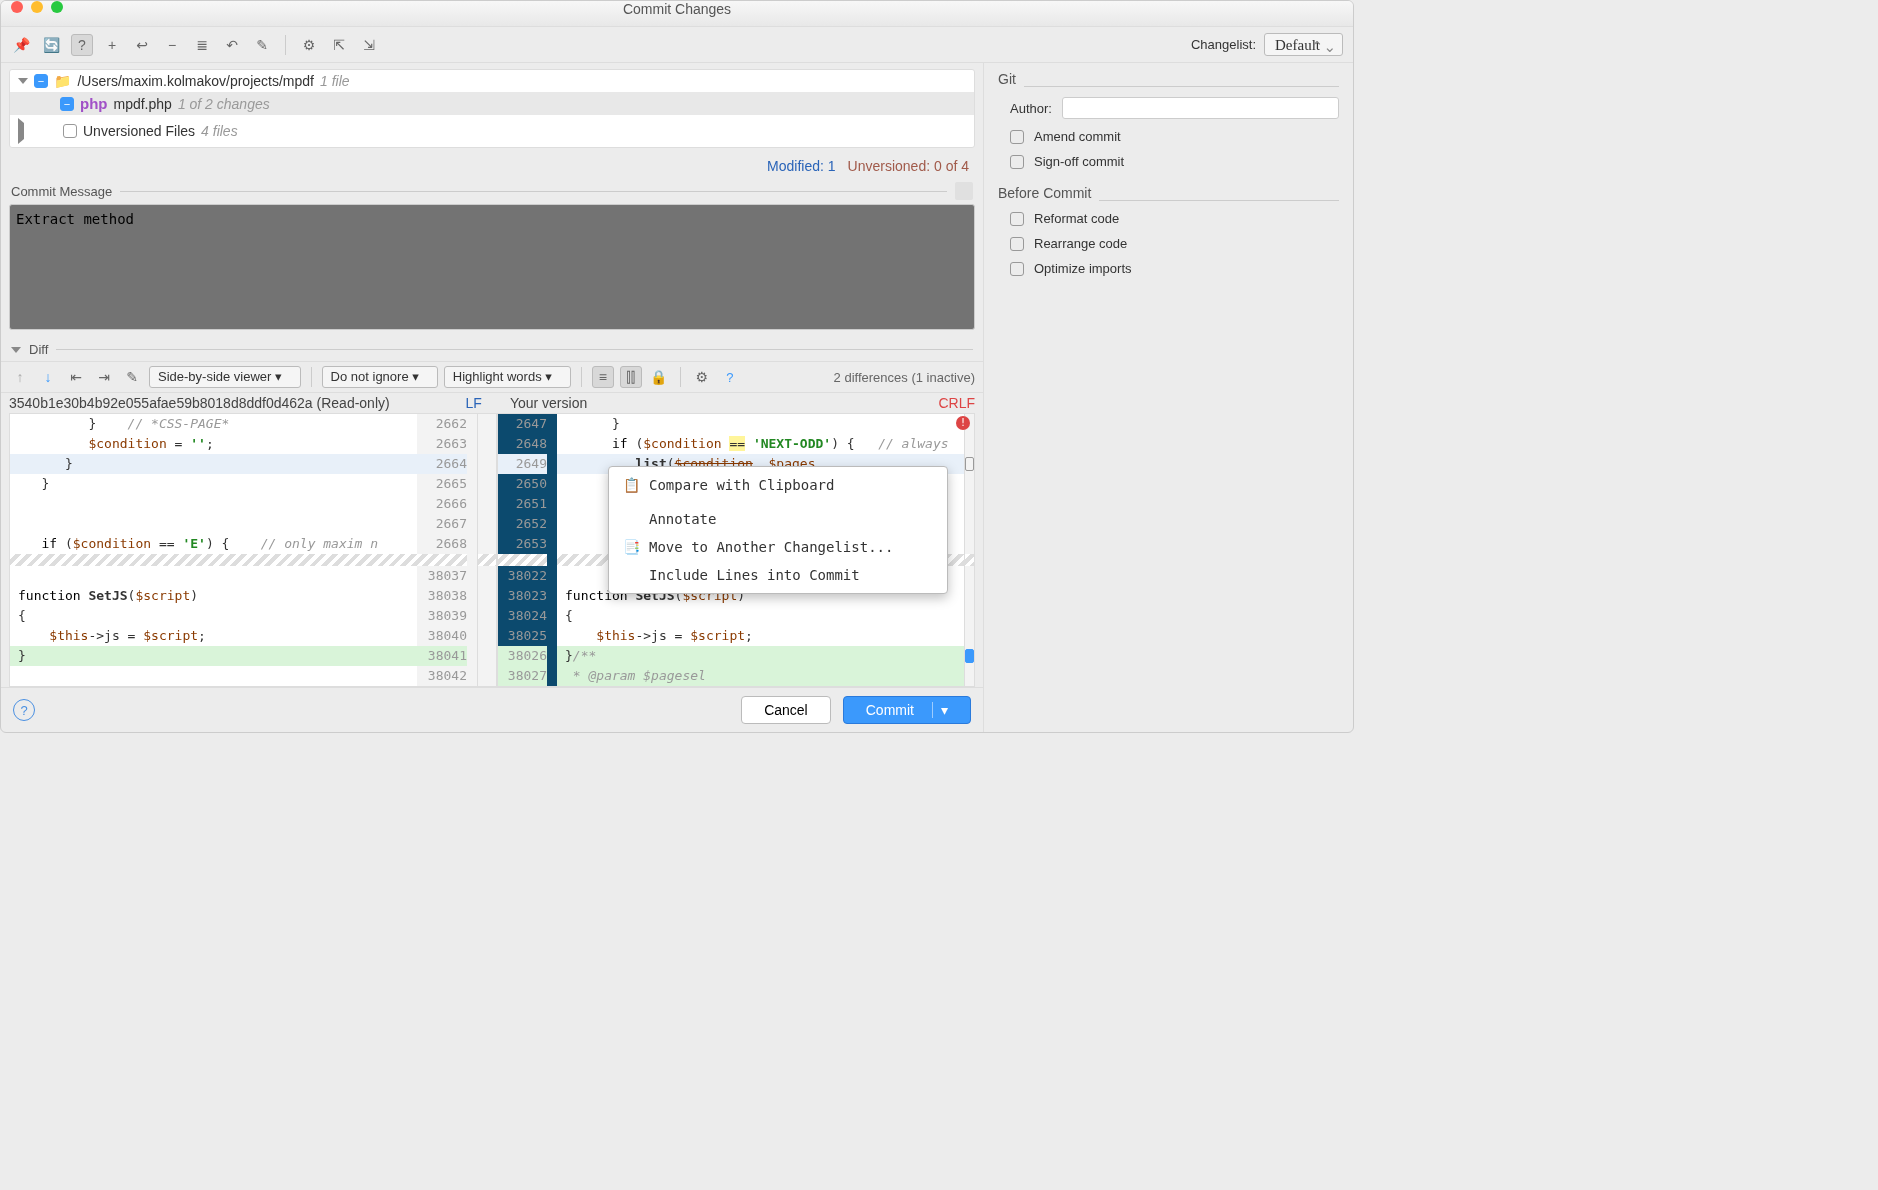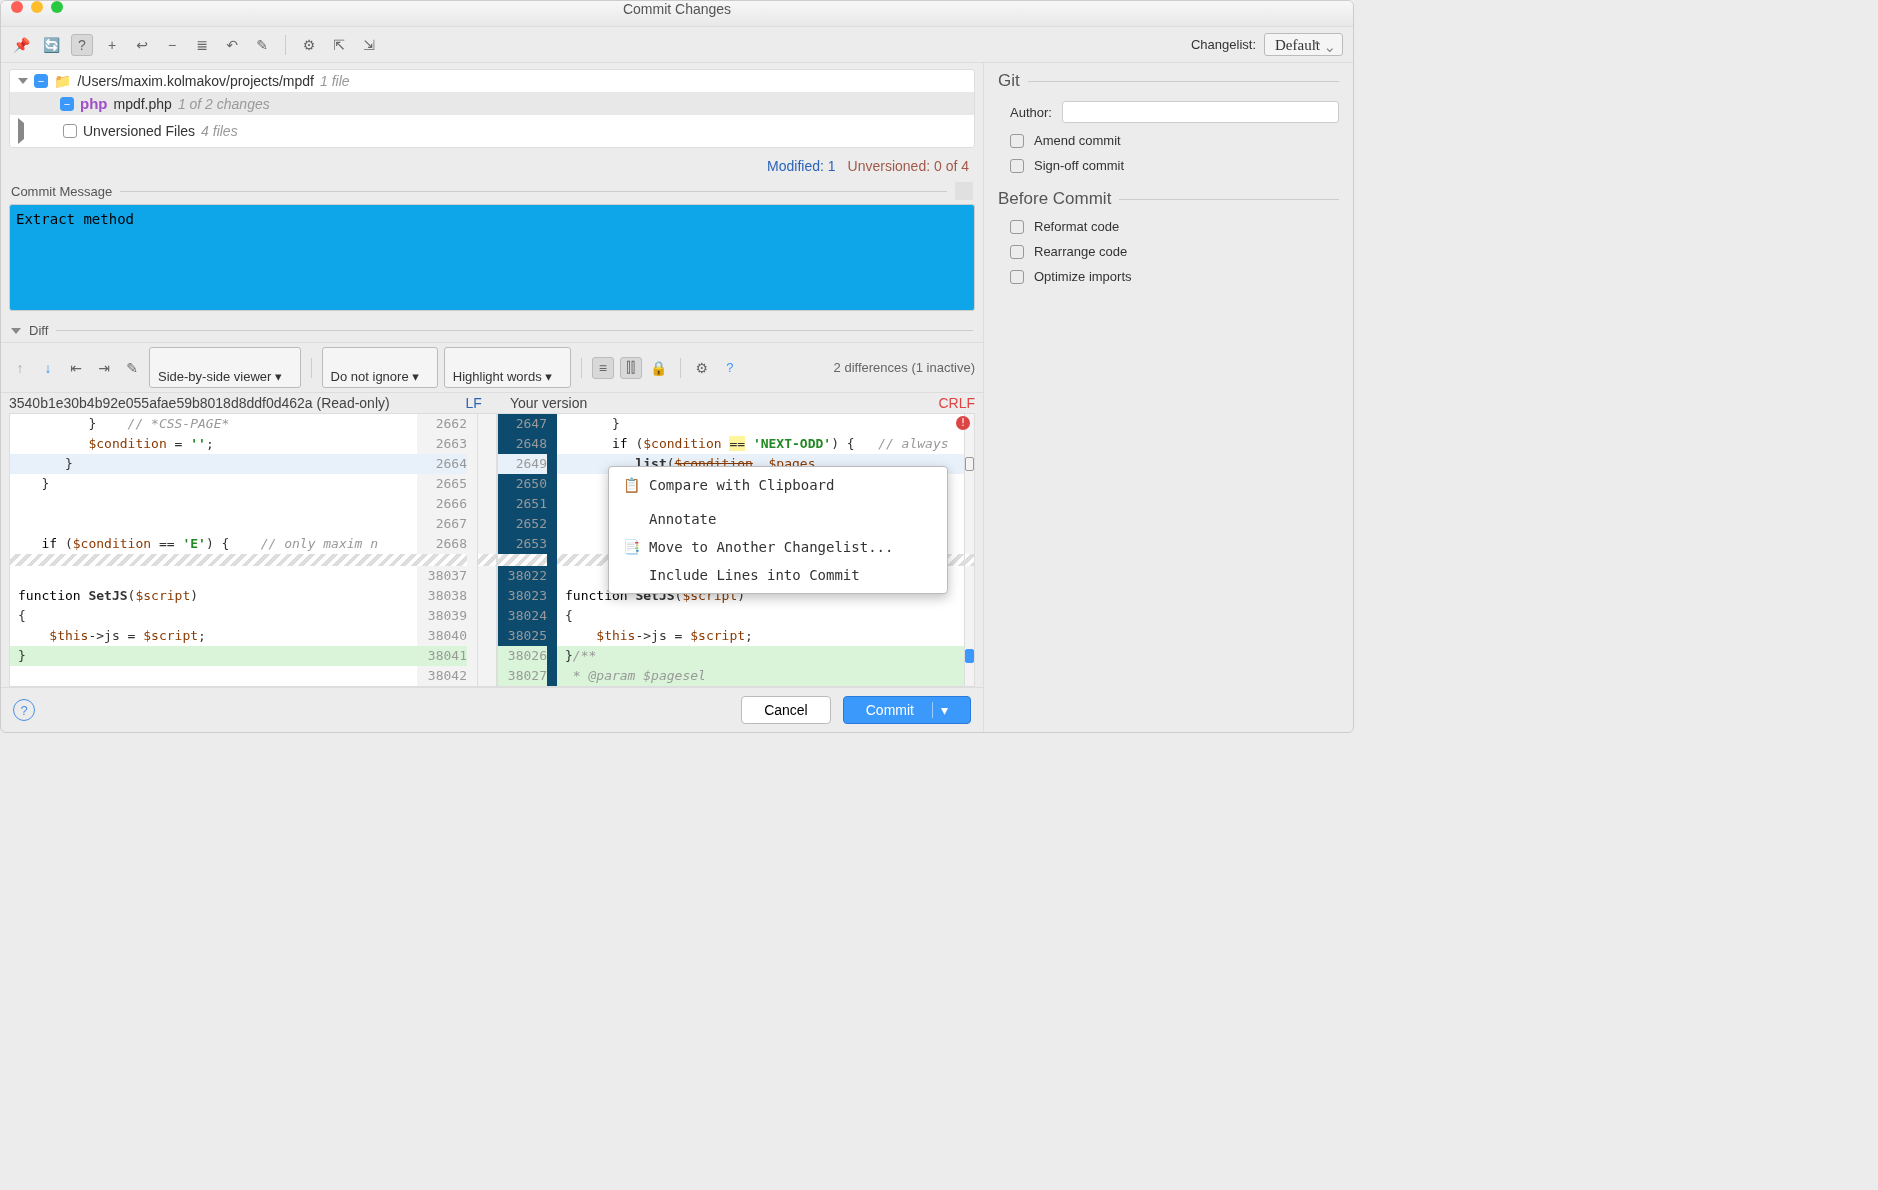--- a/index.html
+++ b/index.html
@@ -31,28 +31,28 @@
 .chk { width: 14px; height: 14px; border: 1px solid #999; border-radius: 3px; display: inline-flex; align-items: center; justify-content: center; font-size: 11px; color: #fff; }
 .chk.checked { background: #3b99fc; border-color: #3b99fc; }
 .folder-icon { color: #aaa; font-size: 14px; }
 .php-badge { font-size: 15px; color: #a150c7; font-weight: bold; }
 .faint { color: #999; font-style: italic; }
 .status-bar { display: flex; justify-content: flex-end; gap: 12px; padding: 4px 14px; font-size: 14px; }
 .modified { color: #2a64b8; }
 .unversioned { color: #a15a4a; }
 .section-header { display: flex; align-items: center; gap: 8px; padding: 4px 10px; color: #555; font-size: 13px; }
 .section-line { flex: 1; height: 1px; background: #ccc; }
-.commit-msg { width: calc(100% - 16px); margin: 0 8px; height: 107px; border: 1px solid #ccc; border-radius: 3px; padding: 6px; font-family: Menlo, monospace; font-size: 14px; background: #0ea5e9; resize: none; }
+.commit-msg { width: calc(100% - 16px); margin: 0 8px; height: 126px; border: 1px solid #ccc; border-radius: 3px; padding: 6px; font-family: Menlo, monospace; font-size: 14px; background: #737373; resize: none; }
 .history-icon { width: 18px; height: 18px; background: #e0e0e0; border-radius: 2px; display: inline-block; position: relative; }
-.fieldset-label { color: #555; font-size: 17px; display: flex; align-items: center; gap: 8px; }
+.fieldset-label { color: #555; font-size: 14px; display: flex; align-items: flex-end; gap: 8px; }
 .label-pair { display: flex; align-items: center; gap: 10px; }
 .text-input { flex: 1; border: 1px solid #ccc; border-radius: 3px; height: 22px; padding: 0 6px; background: #fff; }
 .checkbox-row { display: flex; align-items: flex-end; gap: 10px; margin-left: 12px; }
 .diff-toolbar { display: flex; align-items: center; padding: 4px 8px; gap: 6px; border-top: 1px solid #ddd; border-bottom: 1px solid #ddd; }
-.diff-select { background: #f5f5f5; border: 1px solid #bbb; border-radius: 3px; padding: 21px 18px 3px 8px; font-size: 13px; cursor: pointer; }
+.diff-select { background: #f5f5f5; border: 1px solid #bbb; border-radius: 3px; padding: 2px 18px 3px 8px; font-size: 13px; cursor: pointer; }
 .diff-count { color: #666; font-size: 13px; }
 .diff-header { display: flex; font-size: 14px; padding: 2px 8px; }
 .diff-header .left-h { flex: 1; color: #444; }
 .diff-header .lf { color: #2a64b8; margin: 0 28px; }
 .diff-header .right-h { flex: 1; color: #444; }
 .diff-header .crlf { color: #d44; }
 .diff-pane { display: flex; font-family: Menlo, monospace; font-size: 13px; background: #fff; border: 1px solid #ddd; margin: 0 8px; position: relative; }
 .code-col { flex: 1; overflow: hidden; }
 .gutter { width: 60px; text-align: right; color: #999; padding-right: 10px; background: #f3f3f3; }
 .gutter-mid { width: 60px; text-align: right; color: #999; padding-right: 10px; background: #0c4a6e; border-left: 1px solid #ddd; }

